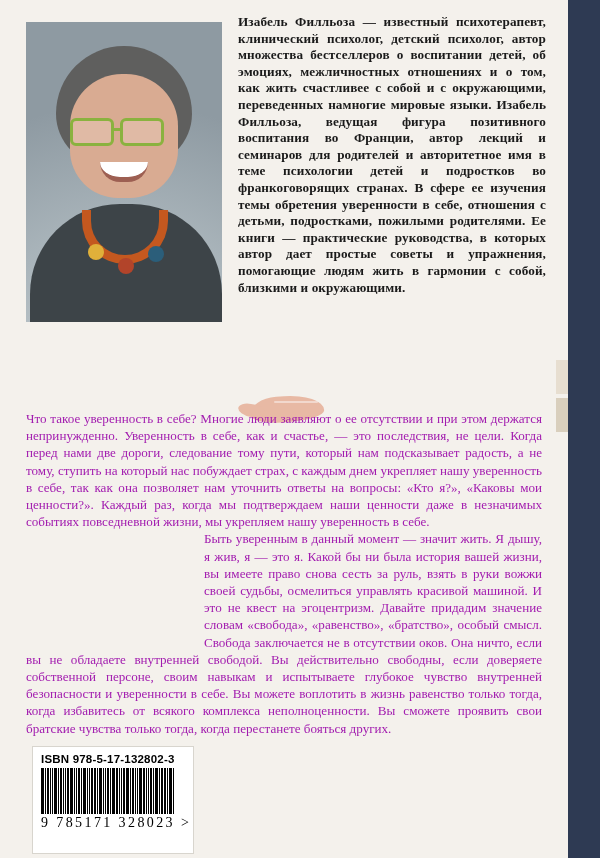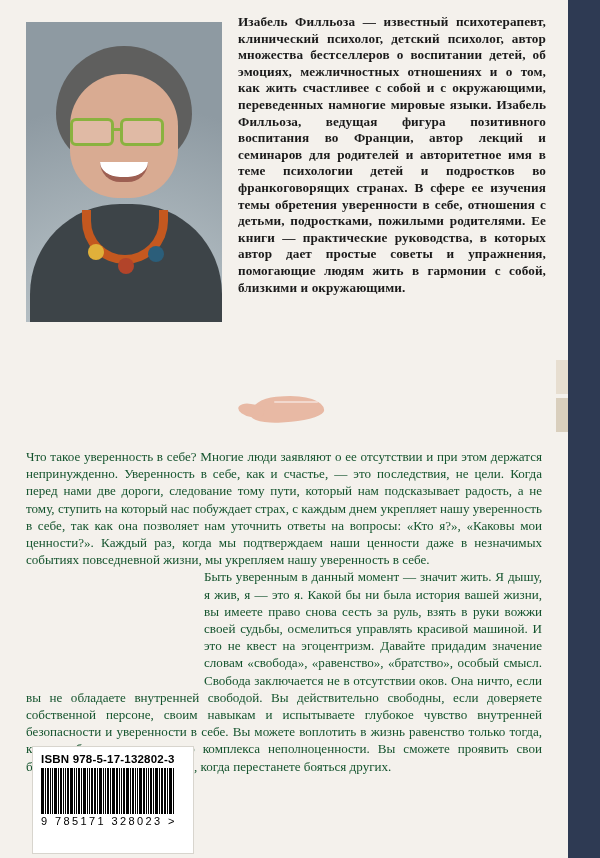--- a/index.html
+++ b/index.html
@@ -171,25 +171,25 @@
     left: 42px; top: 9px;
     width: 44px; height: 2px;
     background: rgba(255,255,255,0.45);
     border-radius: 2px;
   }
 
   
   .body-text {
     position: absolute;
     left: 26px;
-    top: 448px;
+    top: 410px;
     width: 516px;
     font-size: 13.1px;
     line-height: 17.2px;
-    color: #14532d;
+    color: #a21caf;
     text-align: justify;
   }
   .body-text p { margin: 0; }
 
   
   .isbn-block {
     position: absolute;
     left: 32px;
     top: 746px;
     width: 162px;
@@ -212,22 +212,22 @@
     height: 46px;
     gap: 1px;
     margin-left: 2px;
   }
   .barcode i {
     display: block;
     background: #000;
     height: 100%;
   }
   .barcode-digits {
-    font-family: Liberation Sans, sans-serif;
-    font-size: 11px;
+    font-family: Liberation Serif, serif;
+    font-size: 14px;
     letter-spacing: 2.4px;
     color: #000;
     margin: 1px 0 0 2px;
     white-space: nowrap;
   }
   .float-spacer {
     float: left;
     width: 178px;
     height: 112px;
     shape-outside: margin-box;

